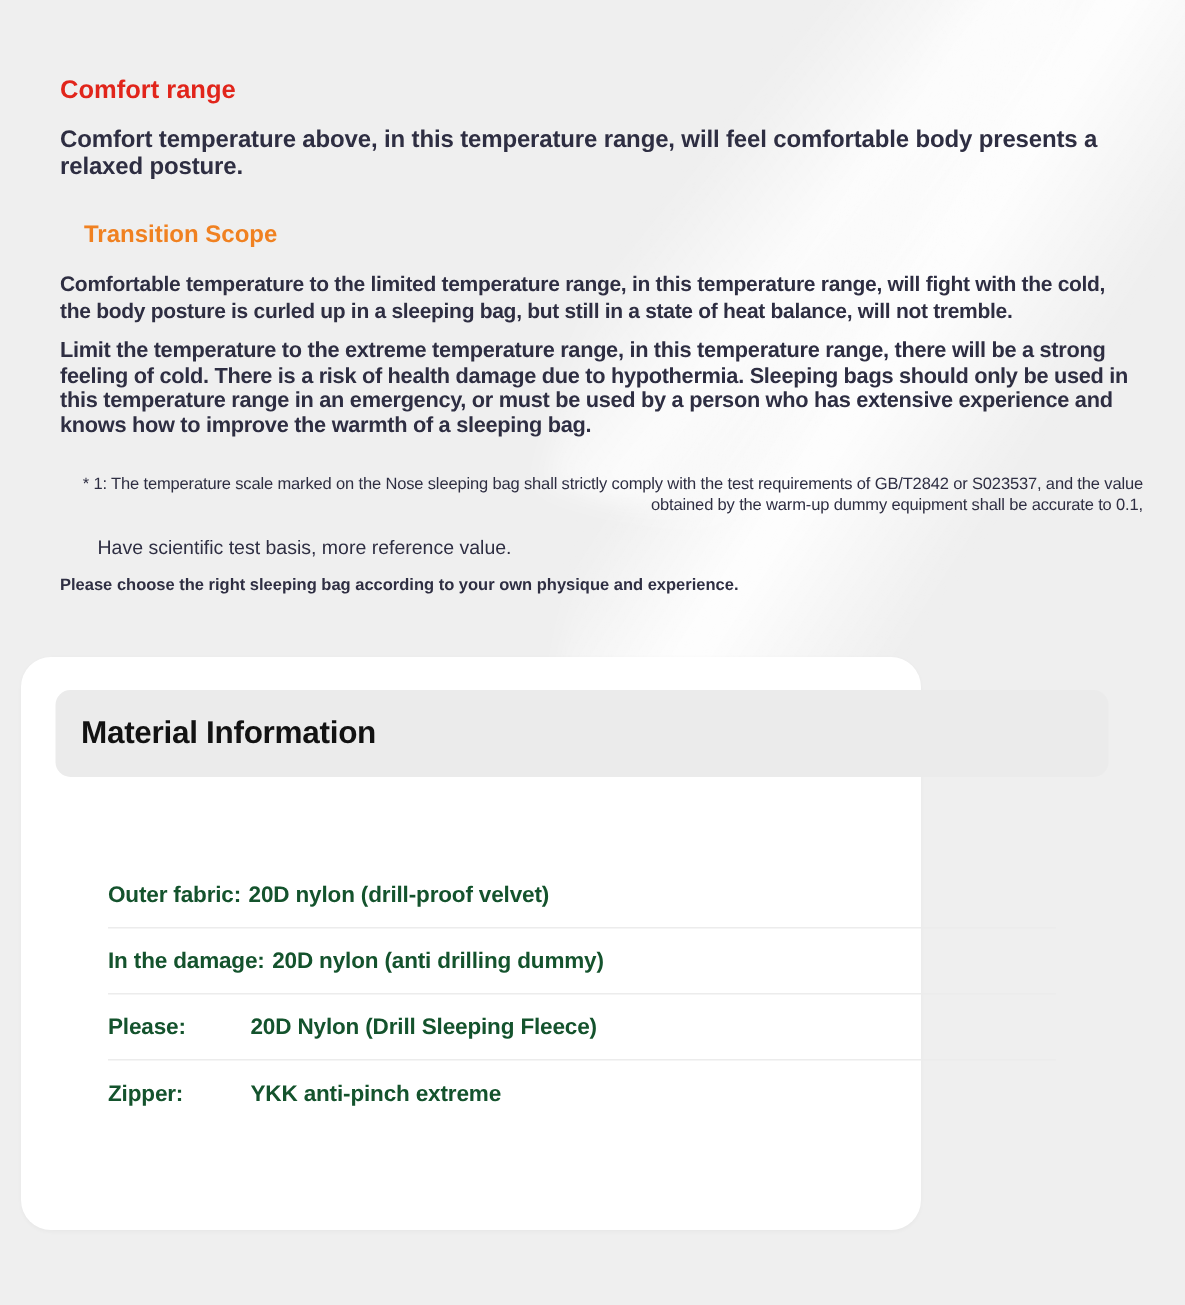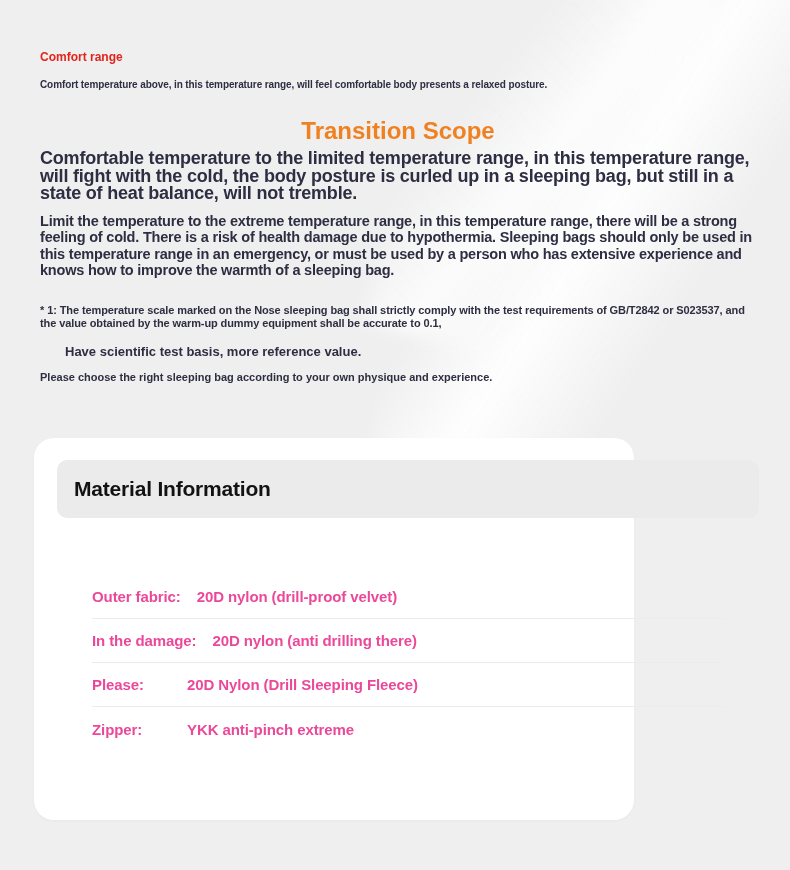--- a/index.html
+++ b/index.html
@@ -16,67 +16,67 @@
     background:linear-gradient(115deg,rgba(255,255,255,0) 35%,rgba(255,255,255,.95) 50%,rgba(255,255,255,0) 68%);
     transform:rotate(8deg);filter:blur(6px);
   }
   .streak-2{
     top:-60px;right:120px;width:260px;height:420px;
     background:linear-gradient(115deg,rgba(255,255,255,0) 30%,rgba(255,255,255,.8) 52%,rgba(255,255,255,0) 72%);
     transform:rotate(14deg);filter:blur(8px);
   }
   .content{position:absolute;left:40px;top:0;width:716px;color:var(--body-text,#2e2e42);}
   .h-comfort{
-    margin:50px 0 0;font-size:12px;font-weight:bold;color:var(--comfort-heading,#e1251b);
+    margin:50px 0 0;font-size:17px;font-weight:bold;color:var(--comfort-heading,#e1251b);
   }
   .p-comfort{
-    margin:15px 0 0;font-size:10px;font-weight:bold;letter-spacing:-0.1px;
+    margin:15px 0 0;font-size:16px;font-weight:bold;letter-spacing:-0.1px;
   }
   .h-transition{
-    margin:27px 4px 0;font-size:24px;font-weight:bold;color:var(--transition-heading,#f08121);text-align:center;
+    margin:27px 16px 0;font-size:16px;font-weight:bold;color:var(--transition-heading,#f08121);
   }
   .p-transition{
-    margin:5px 0 0;font-size:18px;font-weight:bold;line-height:17.5px;letter-spacing:-0.2px;width:716px;
+    margin:15px 0 0;font-size:14px;font-weight:bold;line-height:17.5px;letter-spacing:-0.2px;width:716px;
   }
   .h-hazard{
     margin:30px 0 0;font-size:13.5px;font-weight:bold;color:var(--hazard-heading,#2b9fe0);
   }
   .p-hazard{
     margin:10px 0 0;font-size:14.5px;font-weight:bold;line-height:16.5px;letter-spacing:-0.2px;width:716px;
   }
   .note{
-    margin:25px 0 0;font-size:11px;font-weight:bold;line-height:13.5px;letter-spacing:-0.1px;width:722px;
+    margin:25px 0 0;font-size:11px;font-weight:normal;line-height:13.5px;letter-spacing:-0.1px;width:722px;text-align:right;
   }
   .note-sub1{
-    margin:13px 0 0;font-size:13px;font-weight:bold;padding-left:25px;
+    margin:13px 0 0;font-size:13px;font-weight:normal;padding-left:25px;
   }
   .note2{margin:19px 0 0;}
   .note-sub2{
     margin:12px 0 0;font-size:11px;font-weight:bold;
   }
   .card{
-    position:absolute;left:34px;top:438px;width:600px;height:382px;
+    position:absolute;left:14px;top:438px;width:600px;height:382px;
     background:var(--card,#ffffff);border-radius:20px;
     box-shadow:0 1px 3px rgba(0,0,0,0.03);
   }
   .mat-header{
     position:absolute;left:23px;top:22px;width:702px;height:58px;
     background:var(--material-header-bg,#ebebeb);border-radius:10px;
     display:flex;align-items:center;box-sizing:border-box;padding-left:17px;
     font-size:21px;font-weight:bold;color:#121212;letter-spacing:-0.2px;
   }
   .mat-rows{position:absolute;left:58px;top:137px;width:632px;}
   .mat-row{
     box-sizing:border-box;height:44px;display:flex;align-items:center;
     border-bottom:1px solid #ececec;
-    font-size:15px;font-weight:bold;color:#ec4899;letter-spacing:-0.1px;
+    font-size:15px;font-weight:bold;color:#14532d;letter-spacing:-0.1px;
   }
   .mat-row:last-child{border-bottom:none;}
   .mat-row .label{white-space:nowrap;}
-  .mat-row.inline .value{margin-left:16px;}
+  .mat-row.inline .value{margin-left:5px;}
   .mat-row.spaced .label{display:inline-block;width:95px;flex:0 0 95px;}
 </style>
 </head>
 <body>
 
 <div class="streak streak-1"></div>
 <div class="streak streak-2"></div>
 
 <div class="content">
   <div class="h-comfort">Comfort range</div>
@@ -96,21 +96,21 @@
   <div class="mat-header">
     <span>Material Information</span>
   </div>
   <div class="mat-rows">
     <div class="mat-row inline">
       <span class="label">Outer fabric:</span>
       <span class="value">20D nylon (drill-proof velvet)</span>
     </div>
     <div class="mat-row inline">
       <span class="label">In the damage:</span>
-      <span class="value">20D nylon (anti drilling there)</span>
+      <span class="value">20D nylon (anti drilling dummy)</span>
     </div>
     <div class="mat-row spaced">
       <span class="label">Please:</span>
       <span class="value">20D Nylon (Drill Sleeping Fleece)</span>
     </div>
     <div class="mat-row spaced">
       <span class="label">Zipper:</span>
       <span class="value">YKK anti-pinch extreme</span>
     </div>
   </div>

